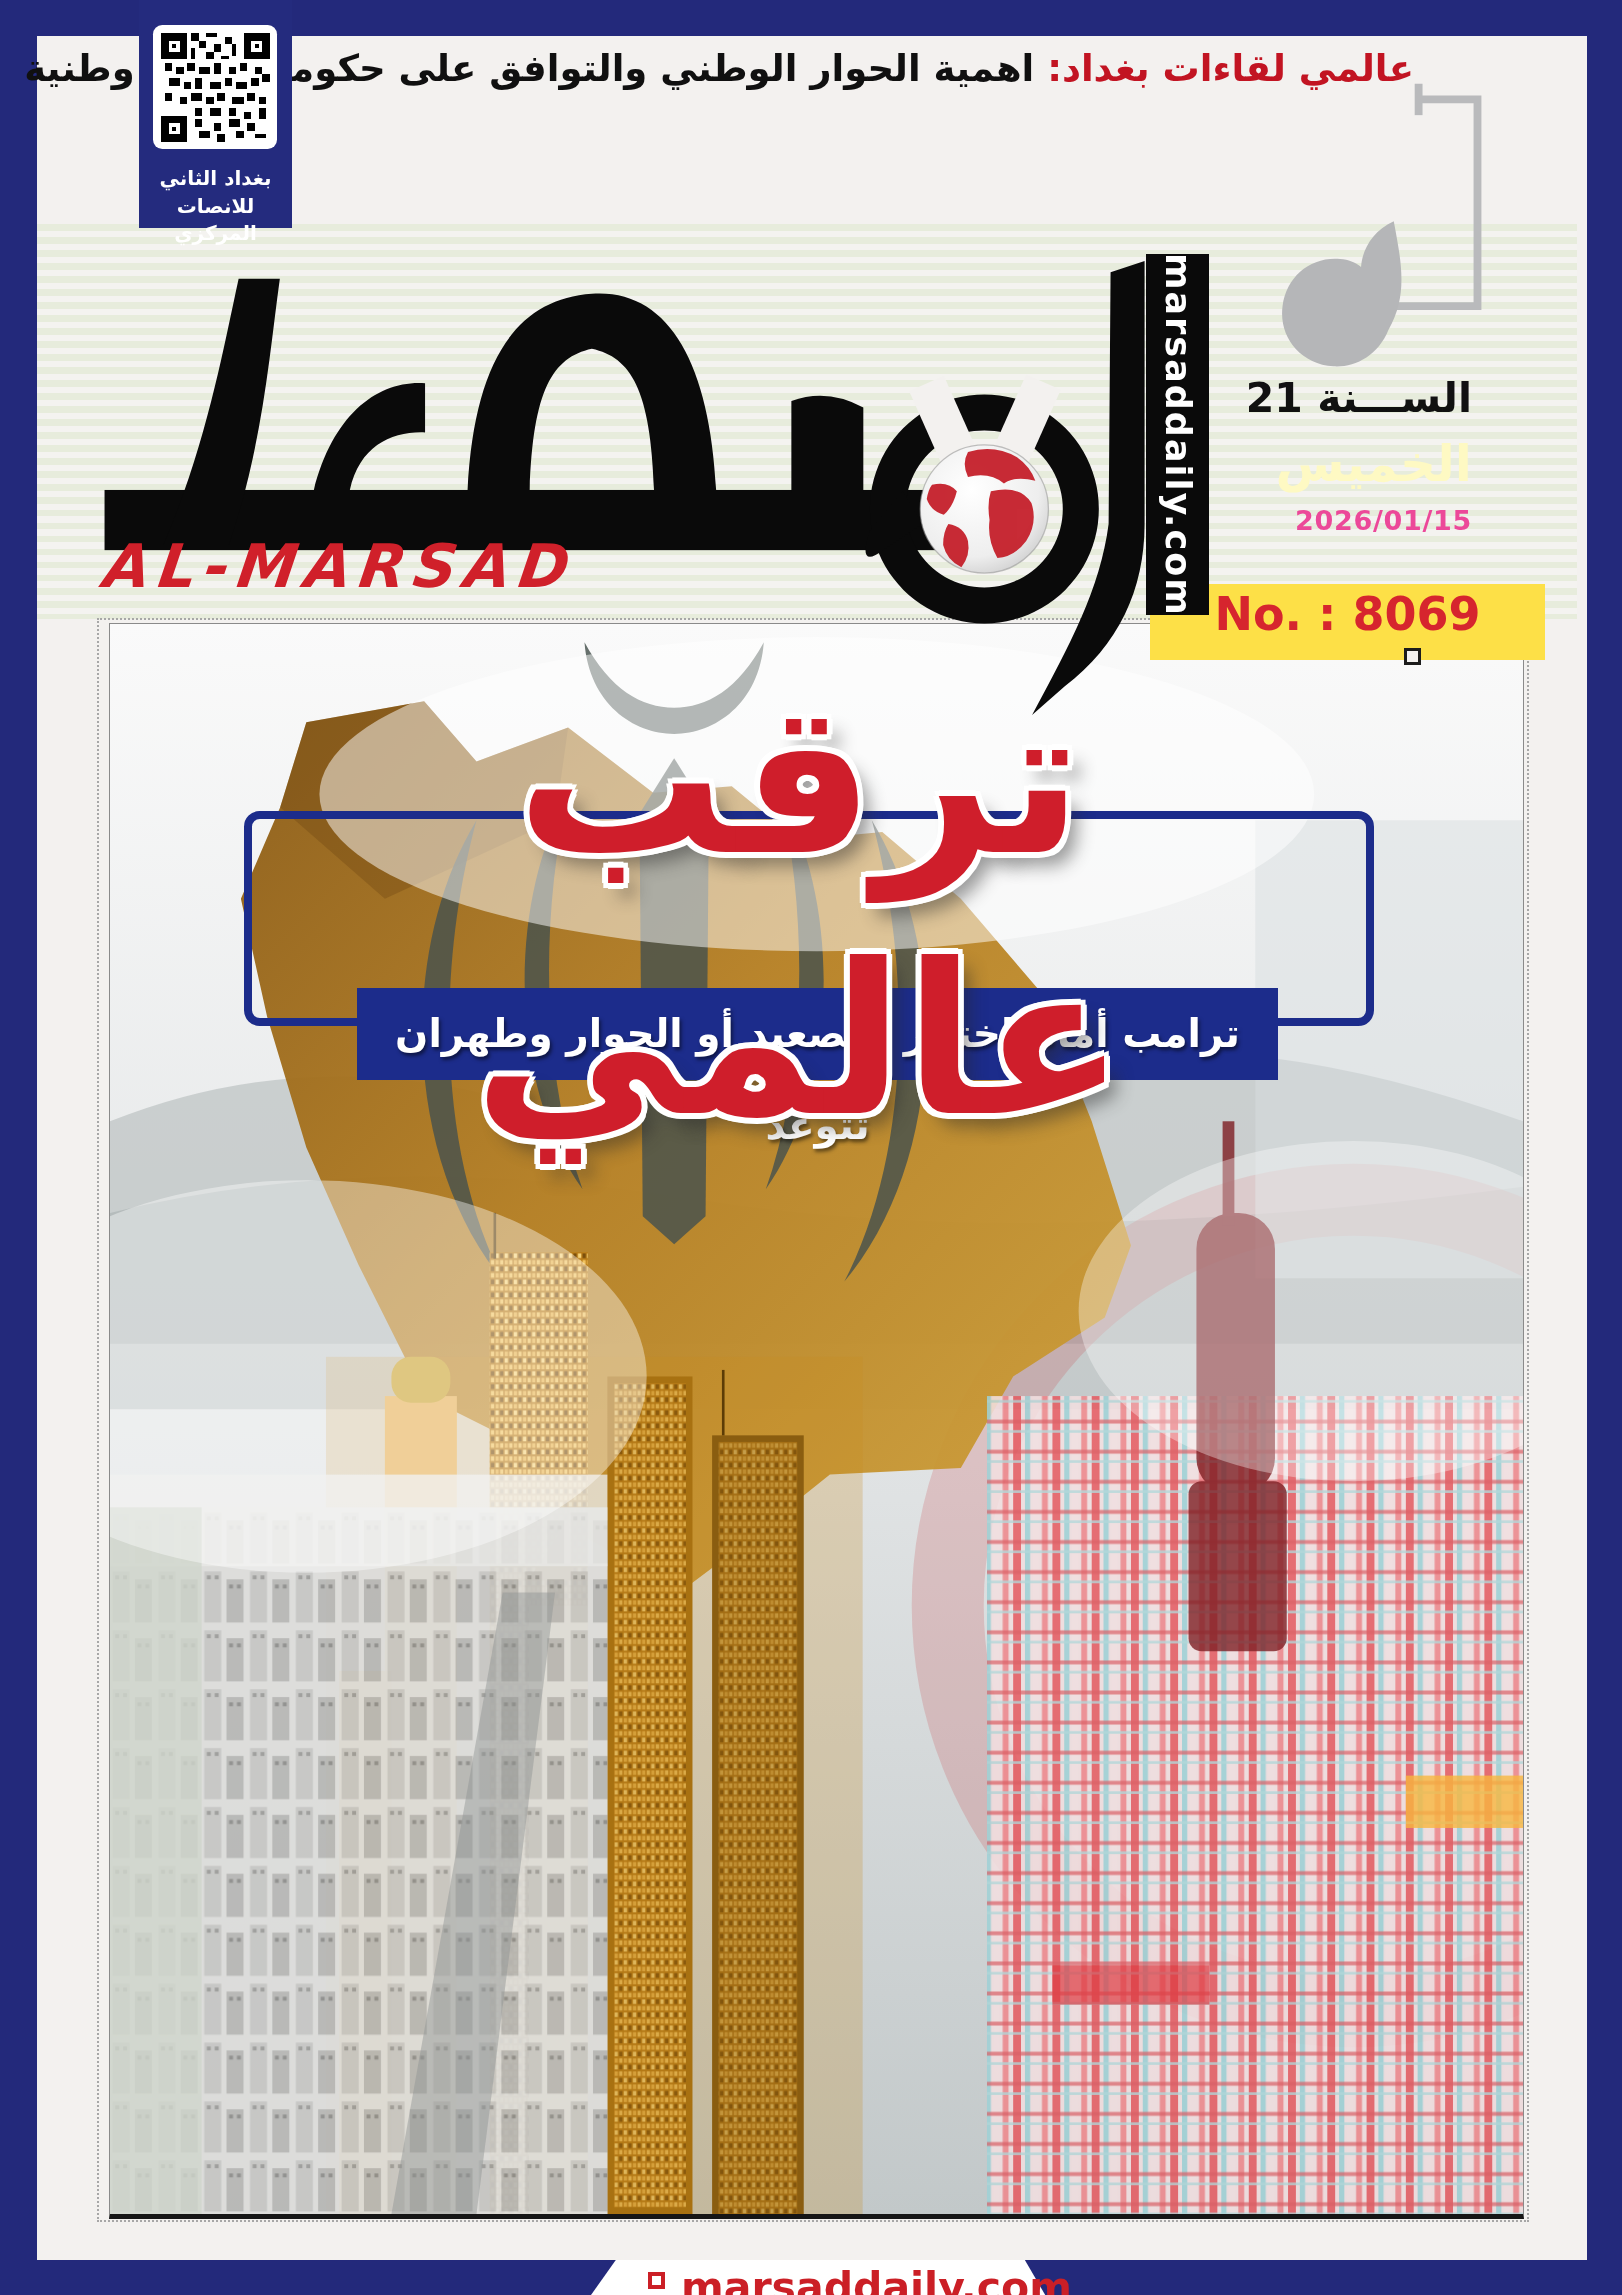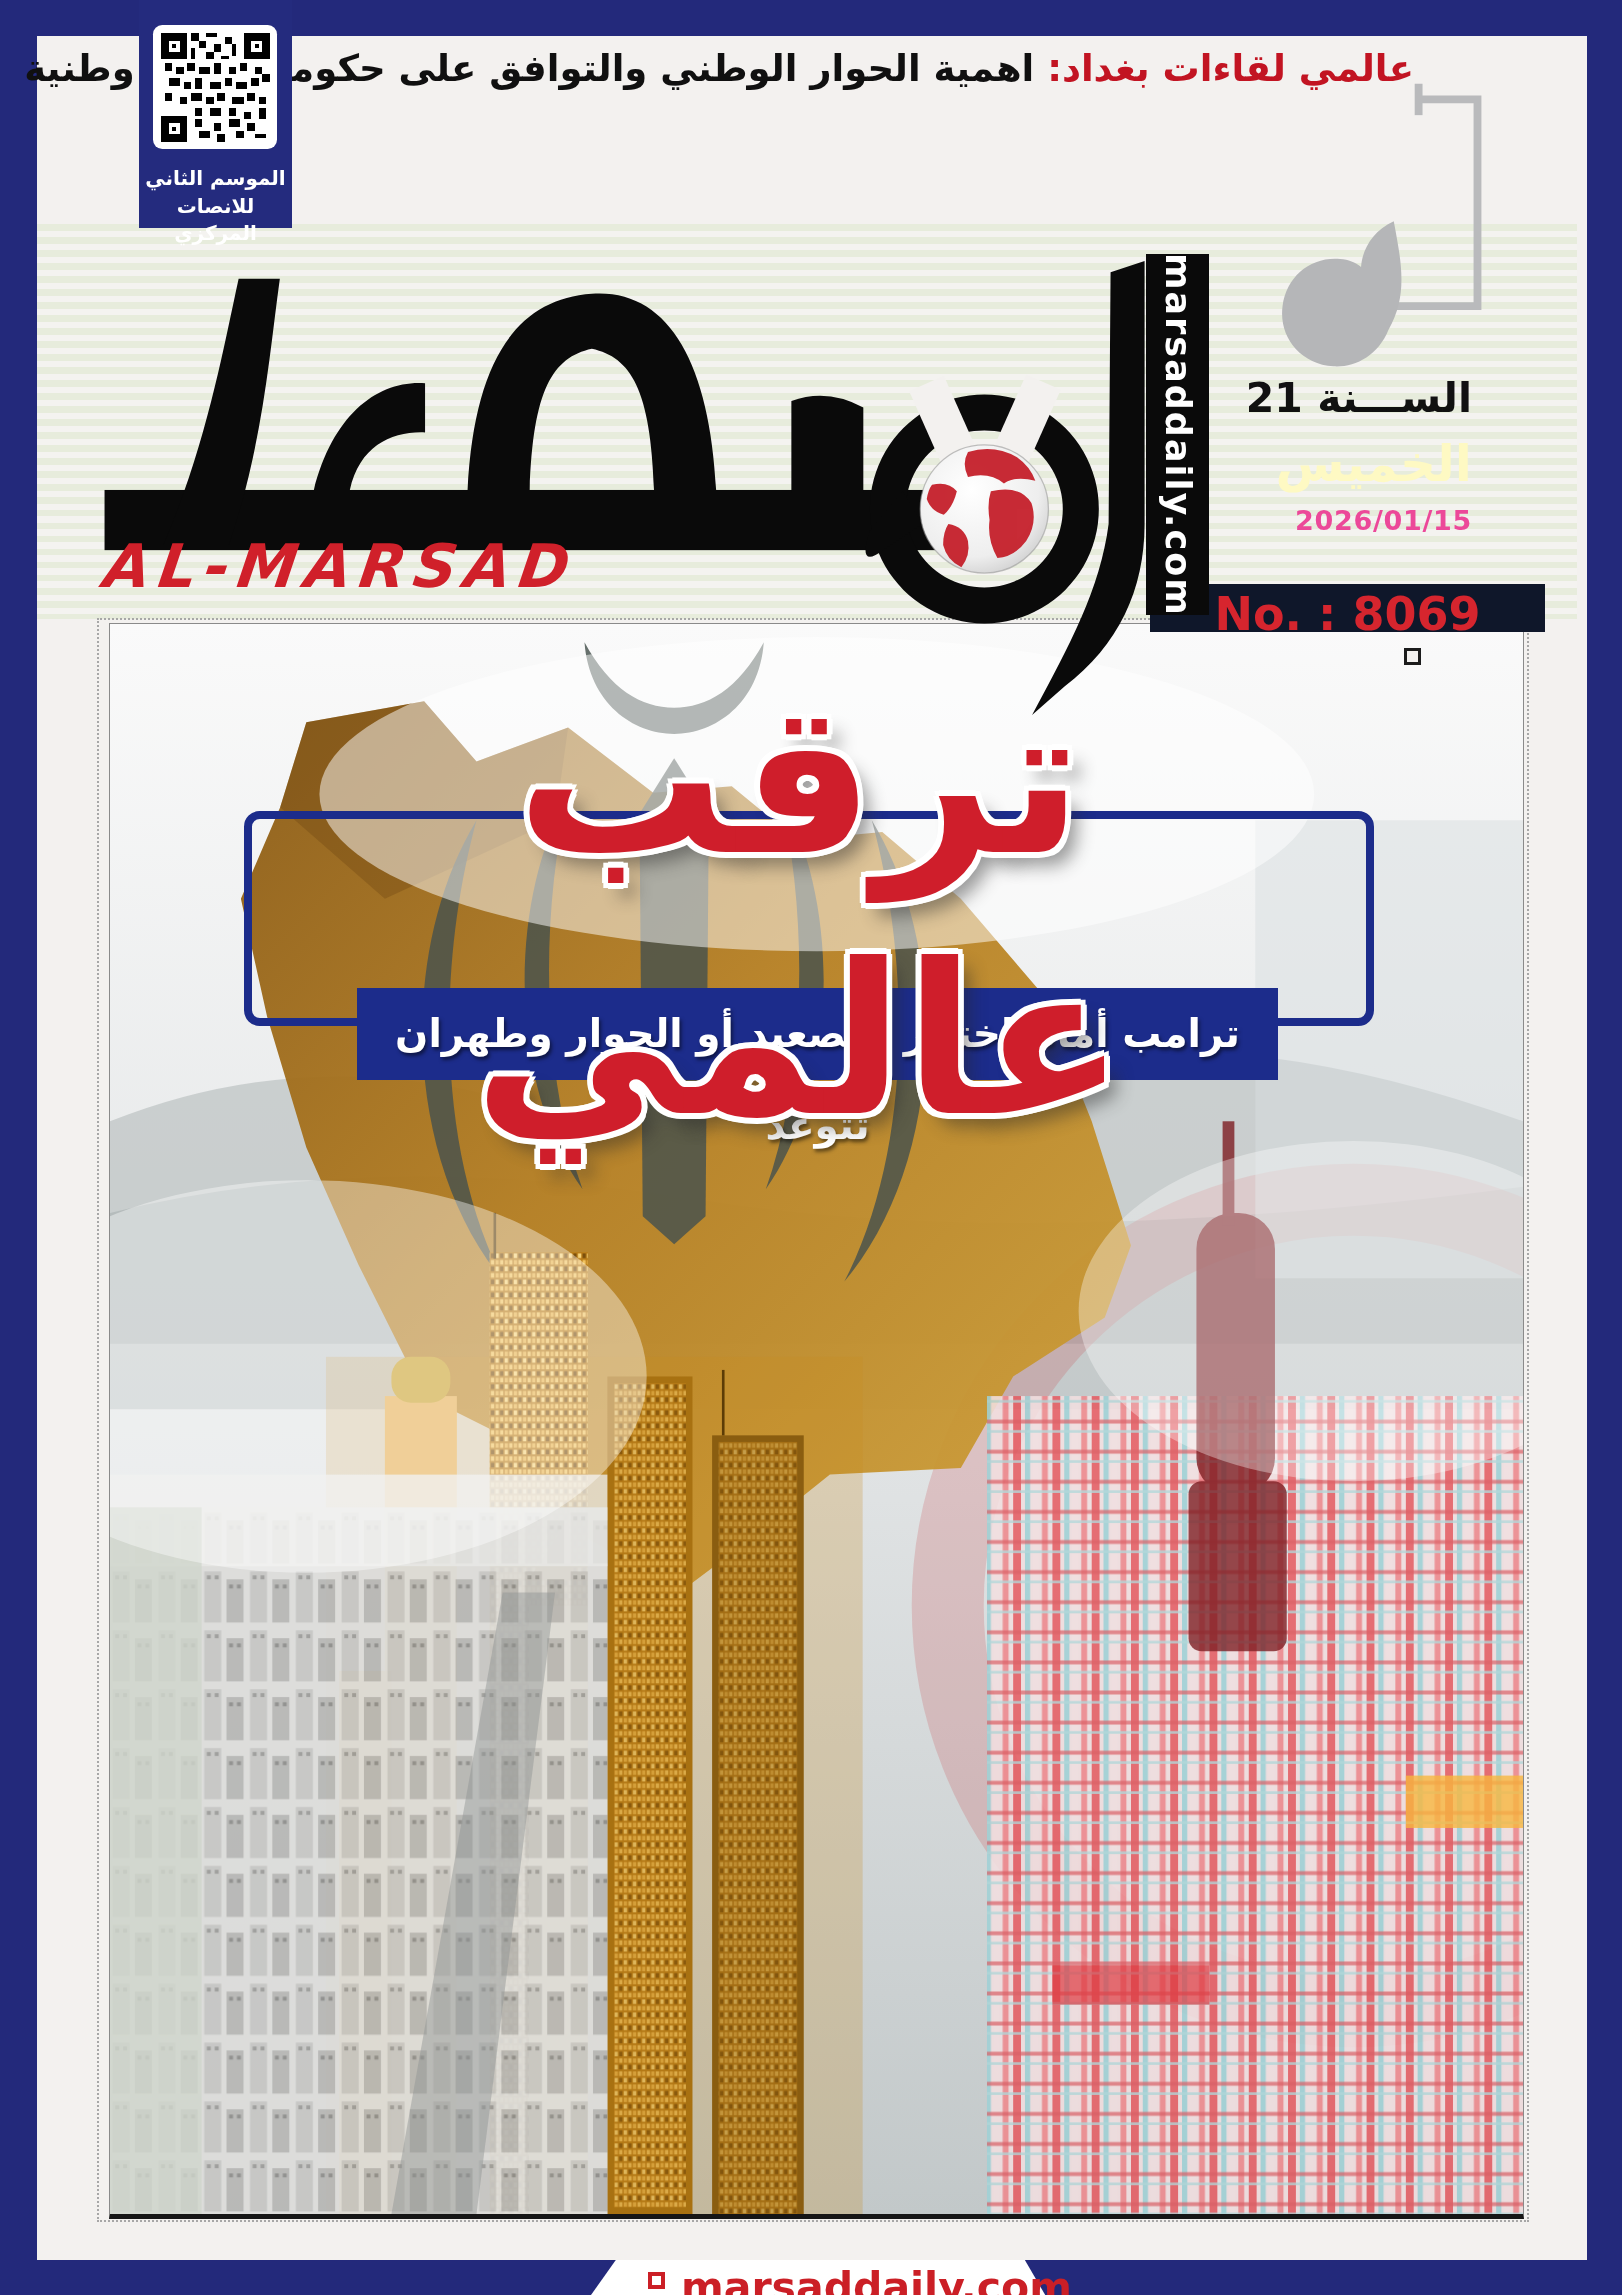--- a/index.html
+++ b/index.html
@@ -20,21 +20,21 @@
   
   .top-story{right:209px;top:47px;direction:rtl;text-align:right;font-size:37px;font-weight:bold;color:#101010;white-space:nowrap;z-index:5;}
   .top-story .hl{color:#c21422;}
   
   .deco-svg{left:0;top:0;width:1623px;height:2295px;z-index:3;pointer-events:none;}
   
   .issue-line{right:151px;text-align:right;direction:rtl;white-space:nowrap;z-index:5;}
   .issue-year{top:374px;font-size:41px;font-weight:bold;color:#111;}
   .issue-day{top:435px;font-size:50px;font-weight:bold;color:#fef9c3;}
   .issue-date{top:505px;font-size:27px;font-weight:bold;color:#ec4899;letter-spacing:0.7px;direction:ltr;}
-  .no-bar{left:1150px;top:584px;width:395px;height:48px;background:#0f172a;z-index:5;}
+  .no-bar{left:1150px;top:584px;width:395px;height:76px;background:#fde047;z-index:5;}
   .no-bar span{display:block;width:100%;text-align:center;line-height:60px;font-size:46px;font-weight:bold;color:#d6252e;direction:ltr;}
   .sq-marker{left:1404px;top:648px;width:10.5px;height:10.5px;border:3.3px solid #1c1c1c;background:#f3f1ef;z-index:5;}
   
   .logo-svg{left:98px;top:249px;width:1112px;height:478px;z-index:4;}
   .site-vertical{left:1146px;top:254px;width:63px;height:361px;background:#0a0a0a;color:#fff;
     writing-mode:vertical-rl;text-orientation:mixed;font-size:35px;font-weight:bold;letter-spacing:2px;
     display:flex;align-items:center;justify-content:center;z-index:5;}
   .logo-latin{left:105px;top:531px;width:589px;font-size:60px;font-weight:bold;font-style:italic;color:#d0202a;
     letter-spacing:7.9px;transform:skewX(-8deg);z-index:5;white-space:nowrap;}
   
@@ -138,21 +138,21 @@
           <rect x="2" y="24" width="3" height="3"></rect>
       </g>
       <g fill="#000">
         <rect x="3" y="3" width="1" height="1"></rect>
           <rect x="25" y="3" width="1" height="1"></rect>
           <rect x="3" y="25" width="1" height="1"></rect>
       </g>
     </svg>
   </div>
   <div class="abs qr-caption">
-    <div>الموسم الثاني</div>
+    <div>بغداد الثاني</div>
     <div>للانصات المركزي</div>
   </div>
 </div>
 
 <div class="abs top-story">
   <span class="hl">عالمي لقاءات بغداد:</span><span> اهمية الحوار الوطني والتوافق على حكومة خدمية وطنية</span>
 </div>
 
 <div class="abs issue-line issue-year">الســـنة 21</div>
 <div class="abs issue-line issue-day">الخميس</div>

